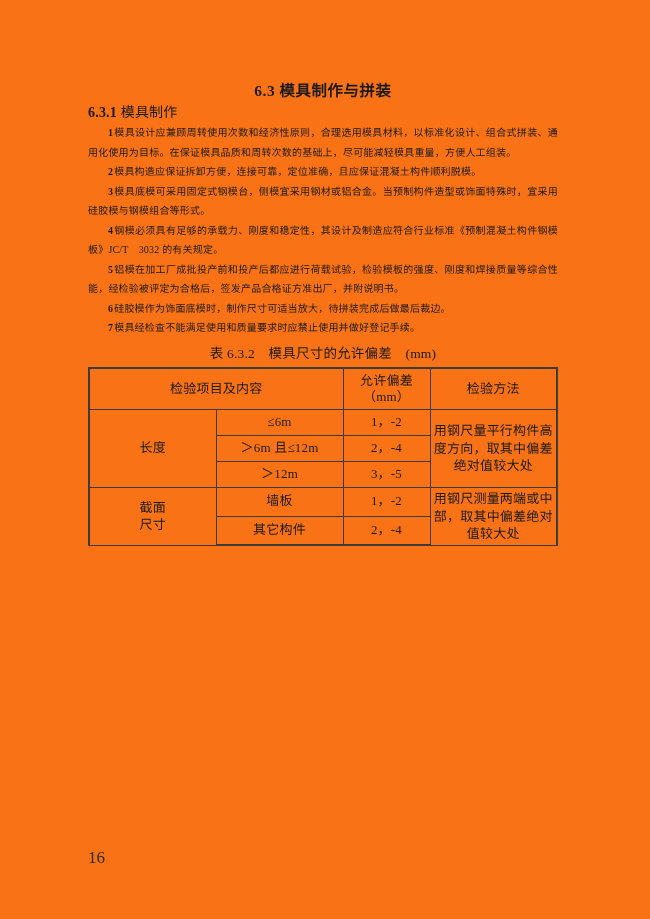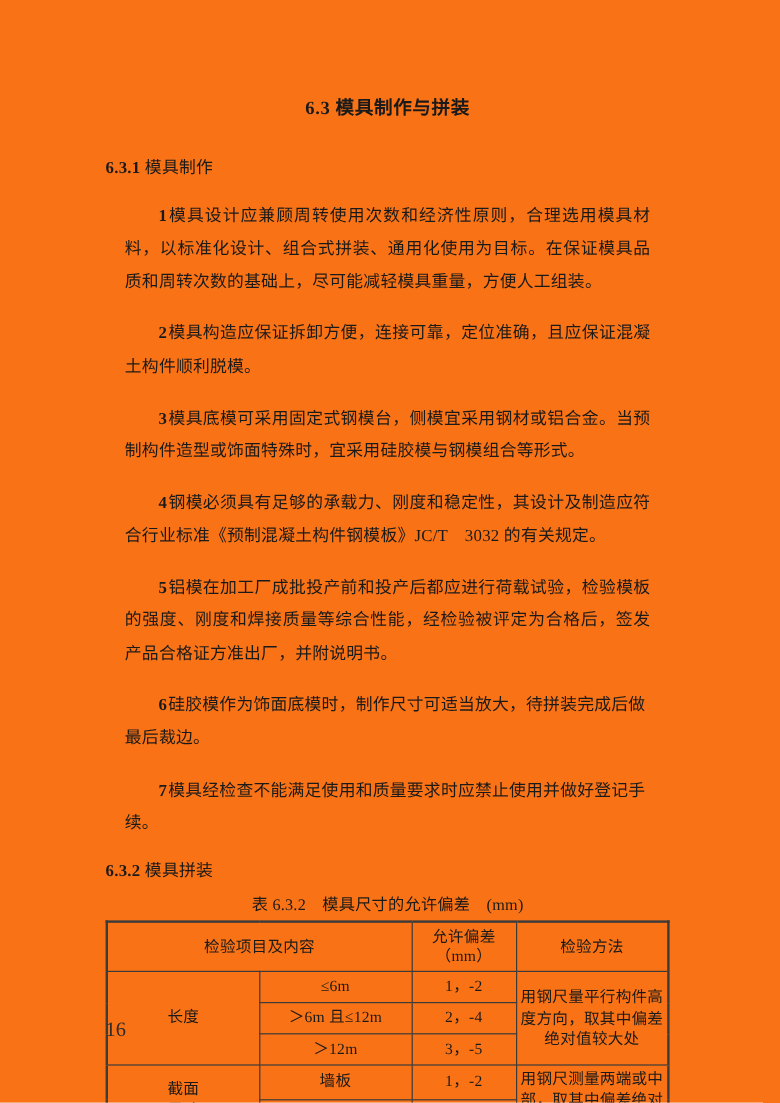--- a/index.html
+++ b/index.html
@@ -31,38 +31,37 @@
     font-size: 15.5px;
     letter-spacing: 0.5px;
     margin-top: 80px;
     margin-bottom: 0;
     line-height: 1.4;
   }
 
   
   .sub-heading {
     font-size: 14px;
-    margin-top: 28px;
     margin-bottom: 0;
     line-height: 1.55;
     letter-spacing: 0.2px;
   }
   .sub-heading .num {
     font-weight: bold;
     font-family: "Liberation Serif", serif;
   }
   .sub-heading.tight {
     margin-top: 10px;
   }
 
   
   .para {
-    font-size: 14px;
+    font-size: 10px;
     line-height: 1.95;
-    margin: 16px;
+    margin: 0;
     text-align: justify;
     text-justify: inter-ideograph;
     text-indent: 2em;
     letter-spacing: 0.2px;
   }
   .para .idx {
     font-weight: bold;
     font-family: "Liberation Serif", serif;
     padding-right: 1px;
   }
@@ -167,24 +166,20 @@
     </p>
 
     <p class="para nojust">
       <span class="idx">6</span><span>硅胶模作为饰面底模时，制作尺寸可适当放大，待拼装完成后做最后裁边。</span>
     </p>
 
     <p class="para nojust">
       <span class="idx">7</span><span>模具经检查不能满足使用和质量要求时应禁止使用并做好登记手续。</span>
     </p>
 
-    <div class="sub-heading tight">
-      <span class="num">6.3.2</span>
-      <span>模具拼装</span>
-    </div>
 
 
 
     <div class="table-caption">
       <span class="cap-no">表 6.3.2</span>
       <span style="padding-left:10px">模具尺寸的允许偏差</span>
       <span class="cap-unit">(mm)</span>
     </div>
 
     <table class="spec">

